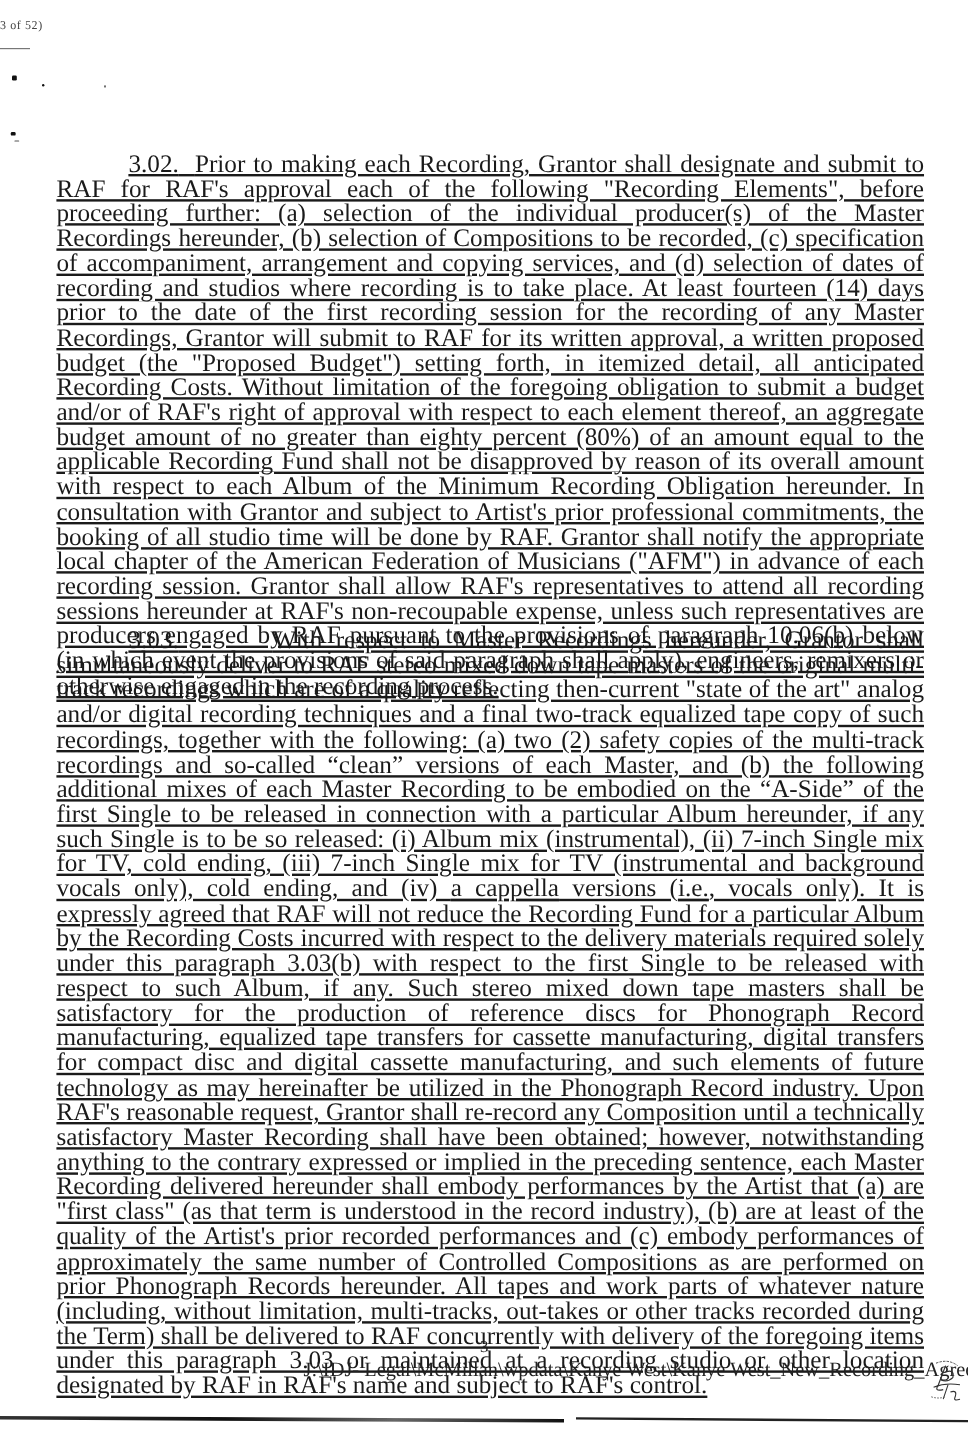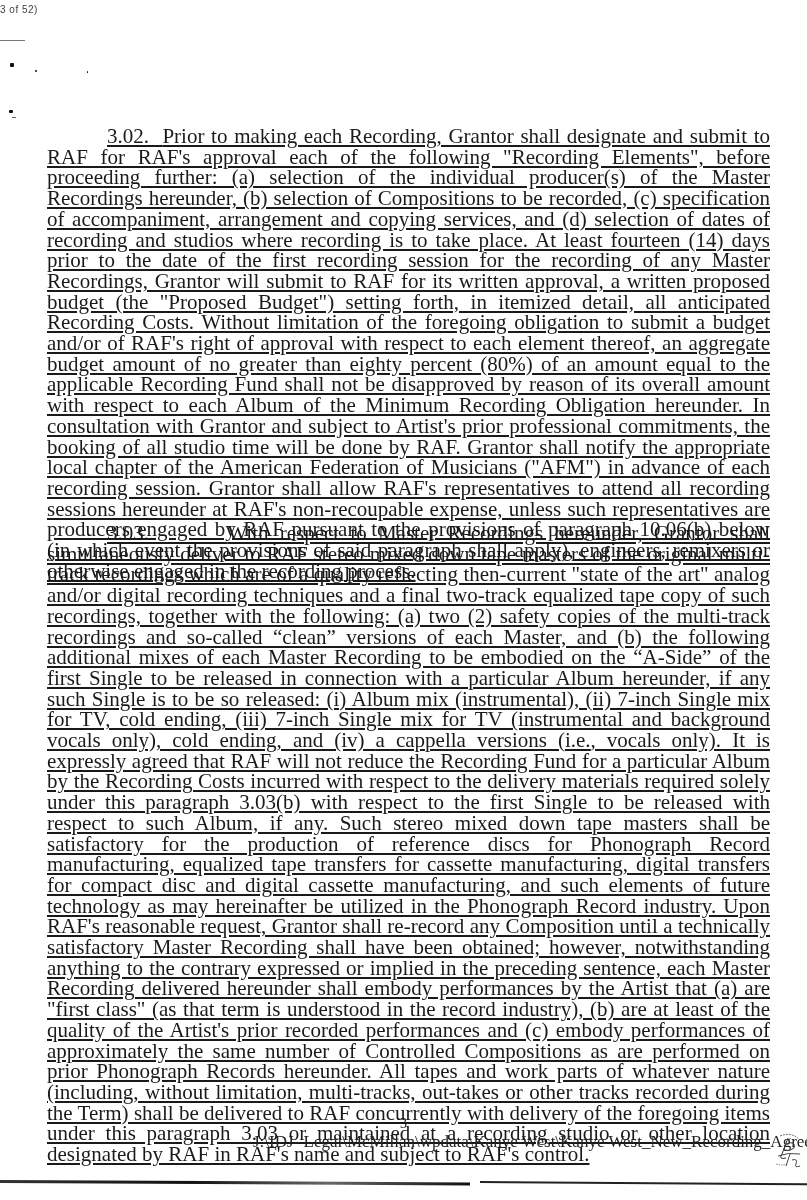--- a/index.html
+++ b/index.html
@@ -11,22 +11,22 @@
       width: 807px;
       height: 1200px;
       position: relative;
       overflow: hidden;
       font-family: "Liberation Serif", "DejaVu Serif", serif;
       color: #1a1a1a;
     }
     .page-count {
       position: absolute;
       left: 0;
-      top: 4px;
-      font-family: Liberation Sans, sans-serif;
+      top: 16px;
+      font-family: Liberation Serif, serif;
       font-size: 10px;
       color: #444;
       letter-spacing: 0.5px;
     }
     .top-rule {
       position: absolute;
       left: 0;
       top: 40px;
       width: 25px;
       height: 1px;

